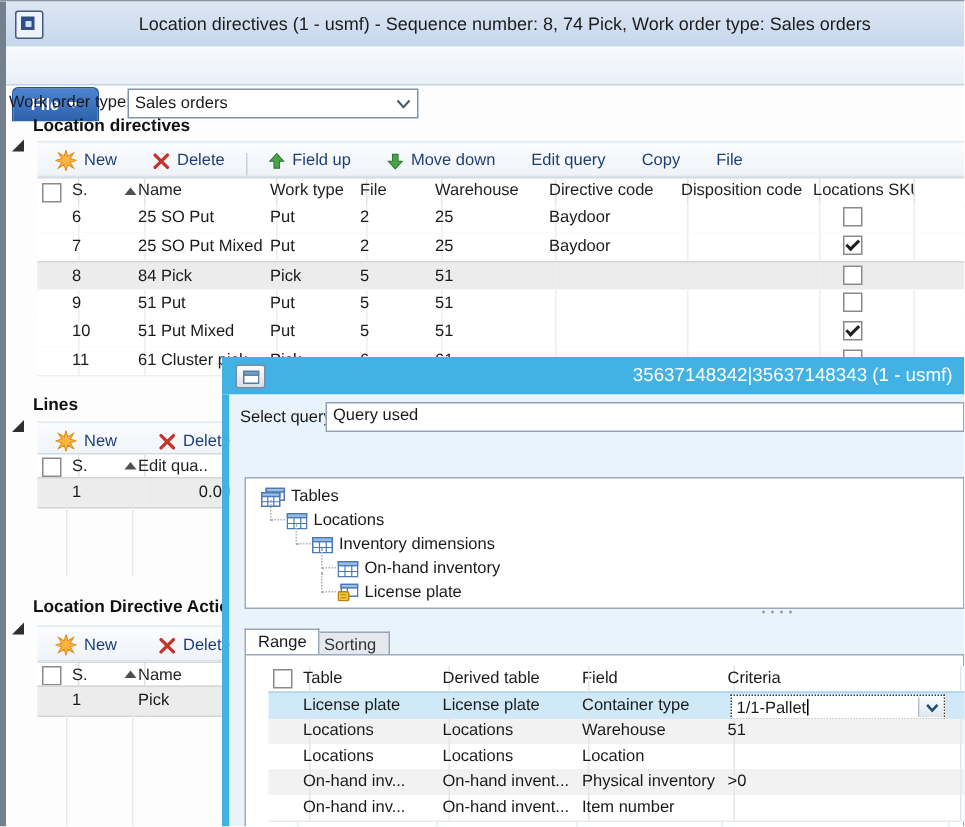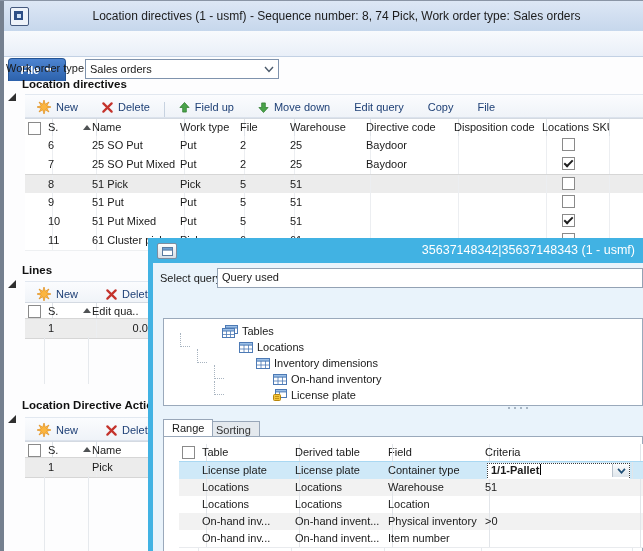--- a/index.html
+++ b/index.html
@@ -53,37 +53,37 @@
   
   #dialog{left:148px;top:237px;width:495px;height:314px;z-index:10;}
   #dlg-titlebar{position:absolute;left:0;top:0;width:495px;height:25px;background:#41b2e3;}
   #dlg-title{position:absolute;right:8px;top:5px;color:#fff;font-size:12.5px;white-space:nowrap;}
   #dlg-sysbtn{position:absolute;left:9px;top:5px;width:18px;height:14px;border:1px solid #7d8da0;border-radius:2px;
               background:linear-gradient(#fdfdfd,#d7dee6);display:flex;align-items:center;justify-content:center;}
   #dlg-leftborder{position:absolute;left:0;top:25px;width:5px;height:289px;background:#41b2e3;}
   #dlg-body{position:absolute;left:5px;top:25px;width:490px;height:289px;background:#e9f3fb;}
   .dlg-input{position:absolute;background:#fff;border:1px solid #93a2b4;box-sizing:border-box;padding:2px 4px;white-space:nowrap;}
   #tree-box{position:absolute;left:10px;top:55px;width:480px;height:88px;background:#fff;border:1px solid #9aa9bb;box-sizing:border-box;}
-  .tree-item{position:absolute;display:flex;align-items:center;gap:4px;white-space:nowrap;height:14px;margin-left:48px;}
+  .tree-item{position:absolute;display:flex;align-items:center;gap:4px;white-space:nowrap;height:14px;}
   .conn{position:absolute;border-left:1px dotted #a8b4c0;border-bottom:1px dotted #a8b4c0;width:9px;}
   #gripper{position:absolute;left:355px;top:143px;width:28px;height:4px;display:flex;gap:4px;align-items:center;}
   #gripper i{width:2px;height:2px;background:#8fa0b2;border-radius:50%;}
   .tab{position:absolute;border:1px solid #98a6b8;border-bottom:none;padding:2px 8px 0;height:15px;box-sizing:border-box;}
   .tab.active{background:#fff;z-index:2;height:17px;}
   .tab.inactive{background:#e4e9ee;color:#333;}
   #tab-panel{position:absolute;left:10px;top:173px;width:480px;height:141px;background:#fff;border:1px solid #9aa9bb;box-sizing:border-box;}
   .qhead{position:absolute;left:15px;top:7px;width:465px;height:17px;background:#fff;border-bottom:1px solid #bac4d0;}
   .qrow{position:absolute;left:15px;width:465px;height:17px;background:#fff;border-bottom:1px solid #e9ebee;}
   .qrow.alt{background:#f2f2f2;}
   .qrow[data-selected="true"]{background:#cfe9f8;border-top:1px solid #aad8f2;border-bottom:1px solid #aad8f2;}
   .q0{left:0;width:19px}.q1{left:19px;width:93px}.q2{left:112px;width:93px}.q3{left:205px;width:97px}
   .q4{left:302px;width:151px}.q5{left:453px;width:12px;border-right:none}
   .qc{position:absolute;top:0;bottom:0;padding:2px 4px 0;border-right:1px solid #e2e5e9;white-space:nowrap;overflow:hidden;}
   #criteria-combo{position:absolute;left:308px;top:1px;width:141px;height:15px;background:#fff;
-                  border:1px dotted #3c3c3c;display:flex;align-items:flex-start;font-weight:bold;}
+                  border:1px dotted #3c3c3c;display:flex;align-items:center;}
   #criteria-combo .txt{padding-left:3px;white-space:nowrap;}
   #criteria-caret{width:1px;height:11px;background:#000;margin-left:1px;}
   #criteria-btn{margin-left:auto;width:16px;height:13px;border-left:1px solid #b9c2cc;
                 background:linear-gradient(#fafbfc,#dfe6ec);display:flex;align-items:center;justify-content:center;}
   svg{display:block;}
 </style>
 </head>
 <body>
 
 <div id="stage">
@@ -191,21 +191,21 @@
     <div class="gc c6">Baydoor</div>
     <div class="gc c7"></div>
     <div class="gc c8">
         <span class="cb" style="left:24px;top:2px;" data-checked="true"></span>
       </div>
     <div class="gc c9"></div>
   </div>
   <div class="grow" style="left:25px;top:173px;width:618px;height:19px;" data-selected="true">
     <div class="gc c0"></div>
     <div class="gc c1">8</div>
-    <div class="gc c2">51 Pick</div>
+    <div class="gc c2">84 Pick</div>
     <div class="gc c3">Pick</div>
     <div class="gc c4">5</div>
     <div class="gc c5">51</div>
     <div class="gc c6"></div>
     <div class="gc c7"></div>
     <div class="gc c8">
         <span class="cb" style="left:24px;top:2px;" data-checked="false"></span>
       </div>
     <div class="gc c9"></div>
   </div>

